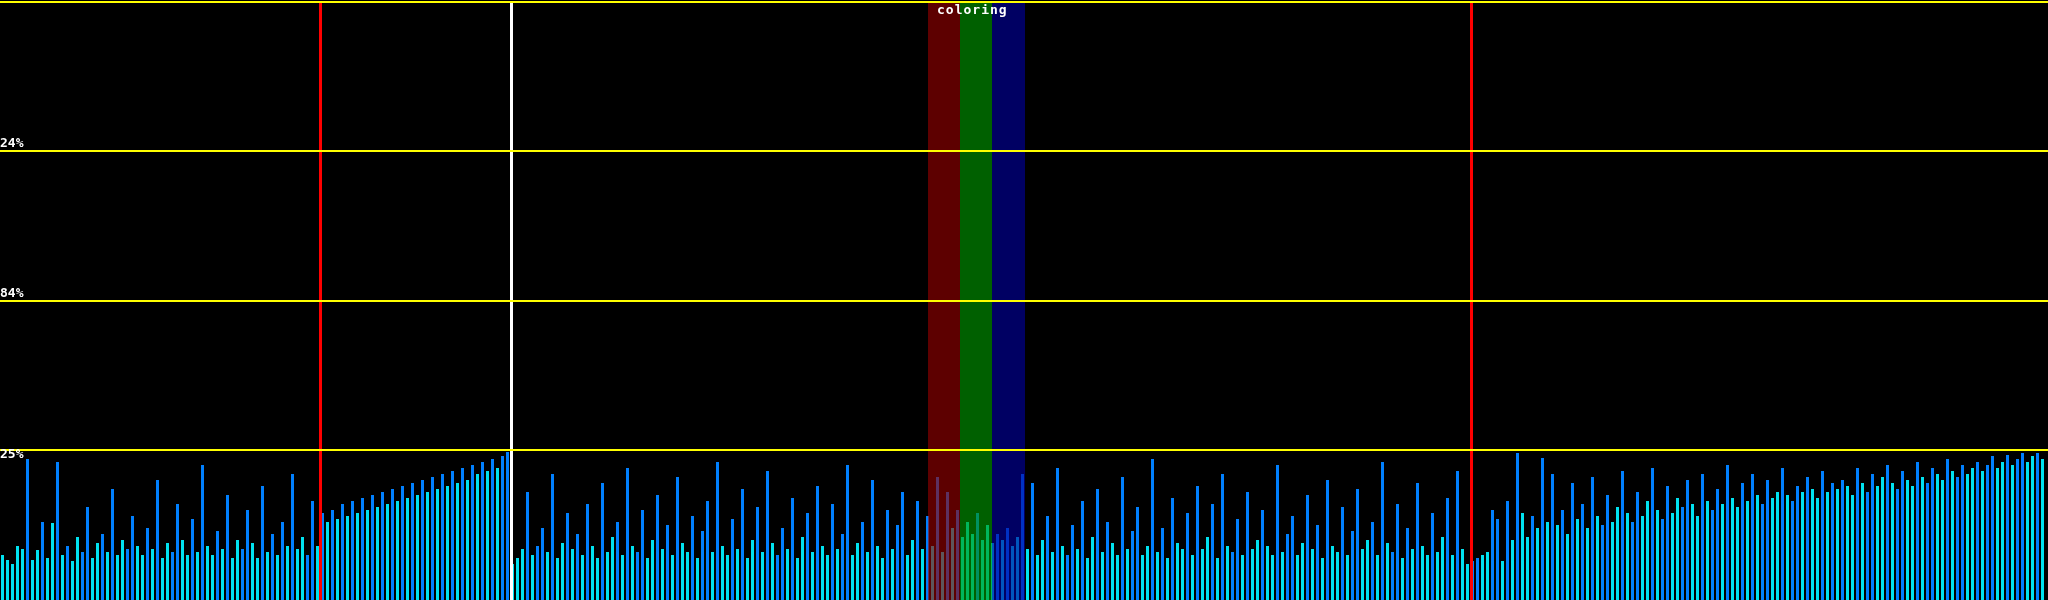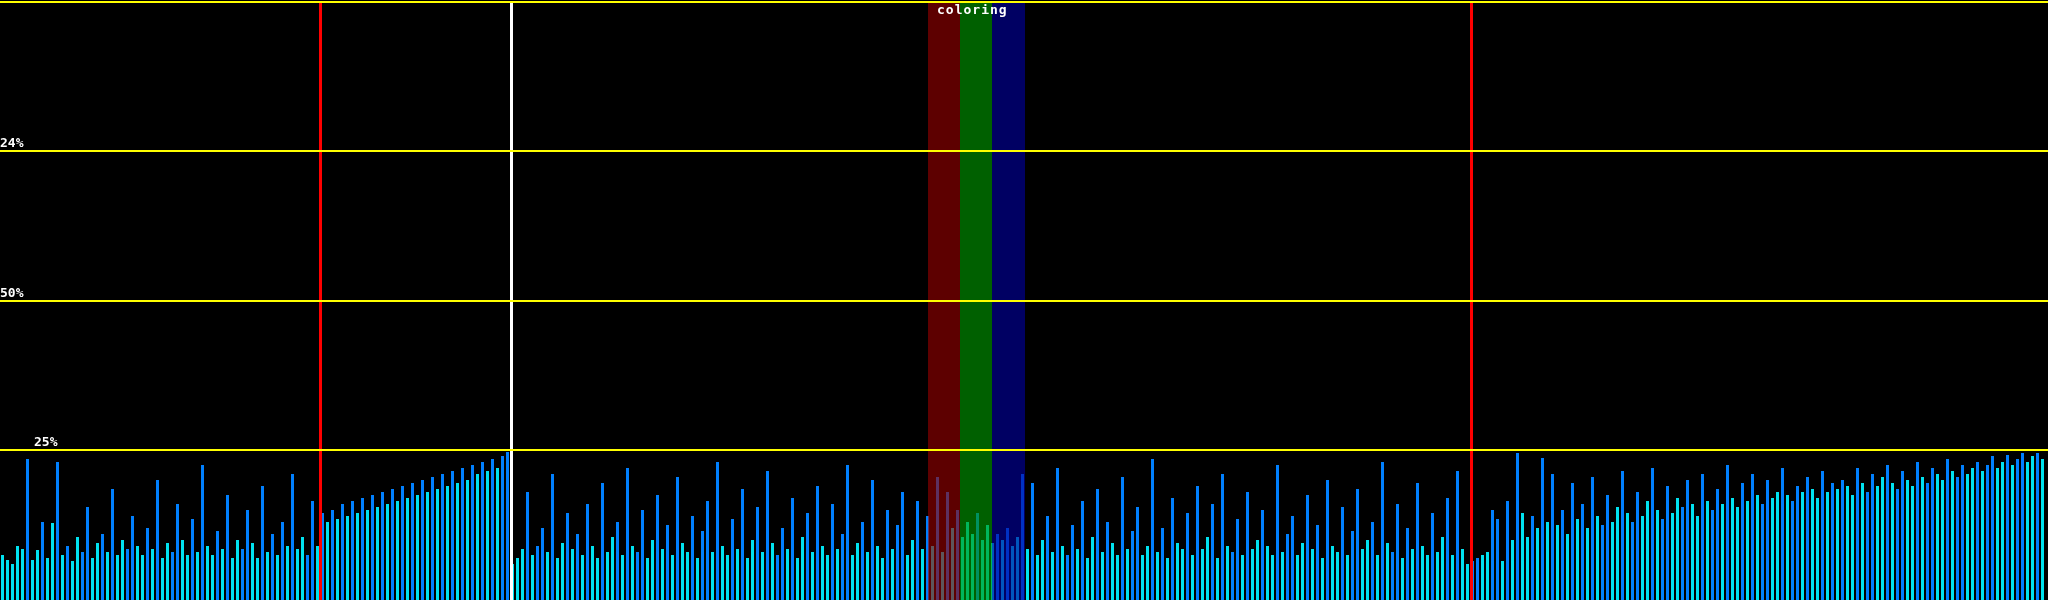--- a/index.html
+++ b/index.html
@@ -3,21 +3,21 @@
 <meta charset="utf-8">
 <style>
   html,body{margin:0;padding:0;background:#000;width:2048px;height:600px;overflow:hidden;}
   #stage{position:relative;width:2048px;height:600px;background:#000;font-family:"DejaVu Sans Mono","Liberation Mono",monospace;}
   .bars-layer{position:absolute;left:0;top:2px;width:2048px;height:598px;z-index:1;}
   .bar{position:absolute;bottom:0;width:3px;}
   .band{position:absolute;top:3px;bottom:0;z-index:2;}
   .gridline{position:absolute;left:0;width:2048px;height:2px;z-index:4;}
   .vline{position:absolute;top:1px;bottom:0;width:3px;z-index:3;}
   .tick-label{position:absolute;left:0;color:#fff;font-size:13px;font-weight:bold;line-height:13px;z-index:5;letter-spacing:0px;}
-  .tick-75{top:136px;} .tick-50{top:286px;} .tick-25{top:435px;padding-left:34px;}
+  .tick-75{top:136px;} .tick-50{top:286px;} .tick-25{top:447px;}
   .legend-label{position:absolute;left:937px;top:3px;color:#fff;font-size:13px;font-weight:bold;line-height:13px;z-index:6;letter-spacing:1px;}
 </style>
 </head>
 <body>
 
 <div id="stage">
   <div class="bars-layer">
       <div class="bar" style="left: 1px; width: 3px; height: 45px; background: rgb(0, 226, 240);"></div>
       <div class="bar" style="left: 6px; width: 3px; height: 40px; background: rgb(0, 226, 240);"></div>
       <div class="bar" style="left: 11px; width: 3px; height: 36px; background: rgb(0, 226, 240);"></div>
@@ -438,16 +438,16 @@
       <div class="gridline" style="top: 150px; background: rgb(255, 255, 0);"></div>
       <div class="gridline" style="top: 300px; background: rgb(255, 255, 0);"></div>
       <div class="gridline" style="top: 449px; background: rgb(255, 255, 0);"></div>
     </div>
   <div id="marker-layer">
       <div class="vline" style="left: 319px; background: rgb(255, 0, 0);"></div>
       <div class="vline" style="left: 510px; background: rgb(255, 255, 255);"></div>
       <div class="vline" style="left: 1470px; background: rgb(255, 0, 0);"></div>
     </div>
   <span class="tick-label tick-75">24%</span>
-  <span class="tick-label tick-50">50%</span>
+  <span class="tick-label tick-50">84%</span>
   <span class="tick-label tick-25">25%</span>
   <span class="legend-label">coloring</span>
 </div>
 
 </body></html>

